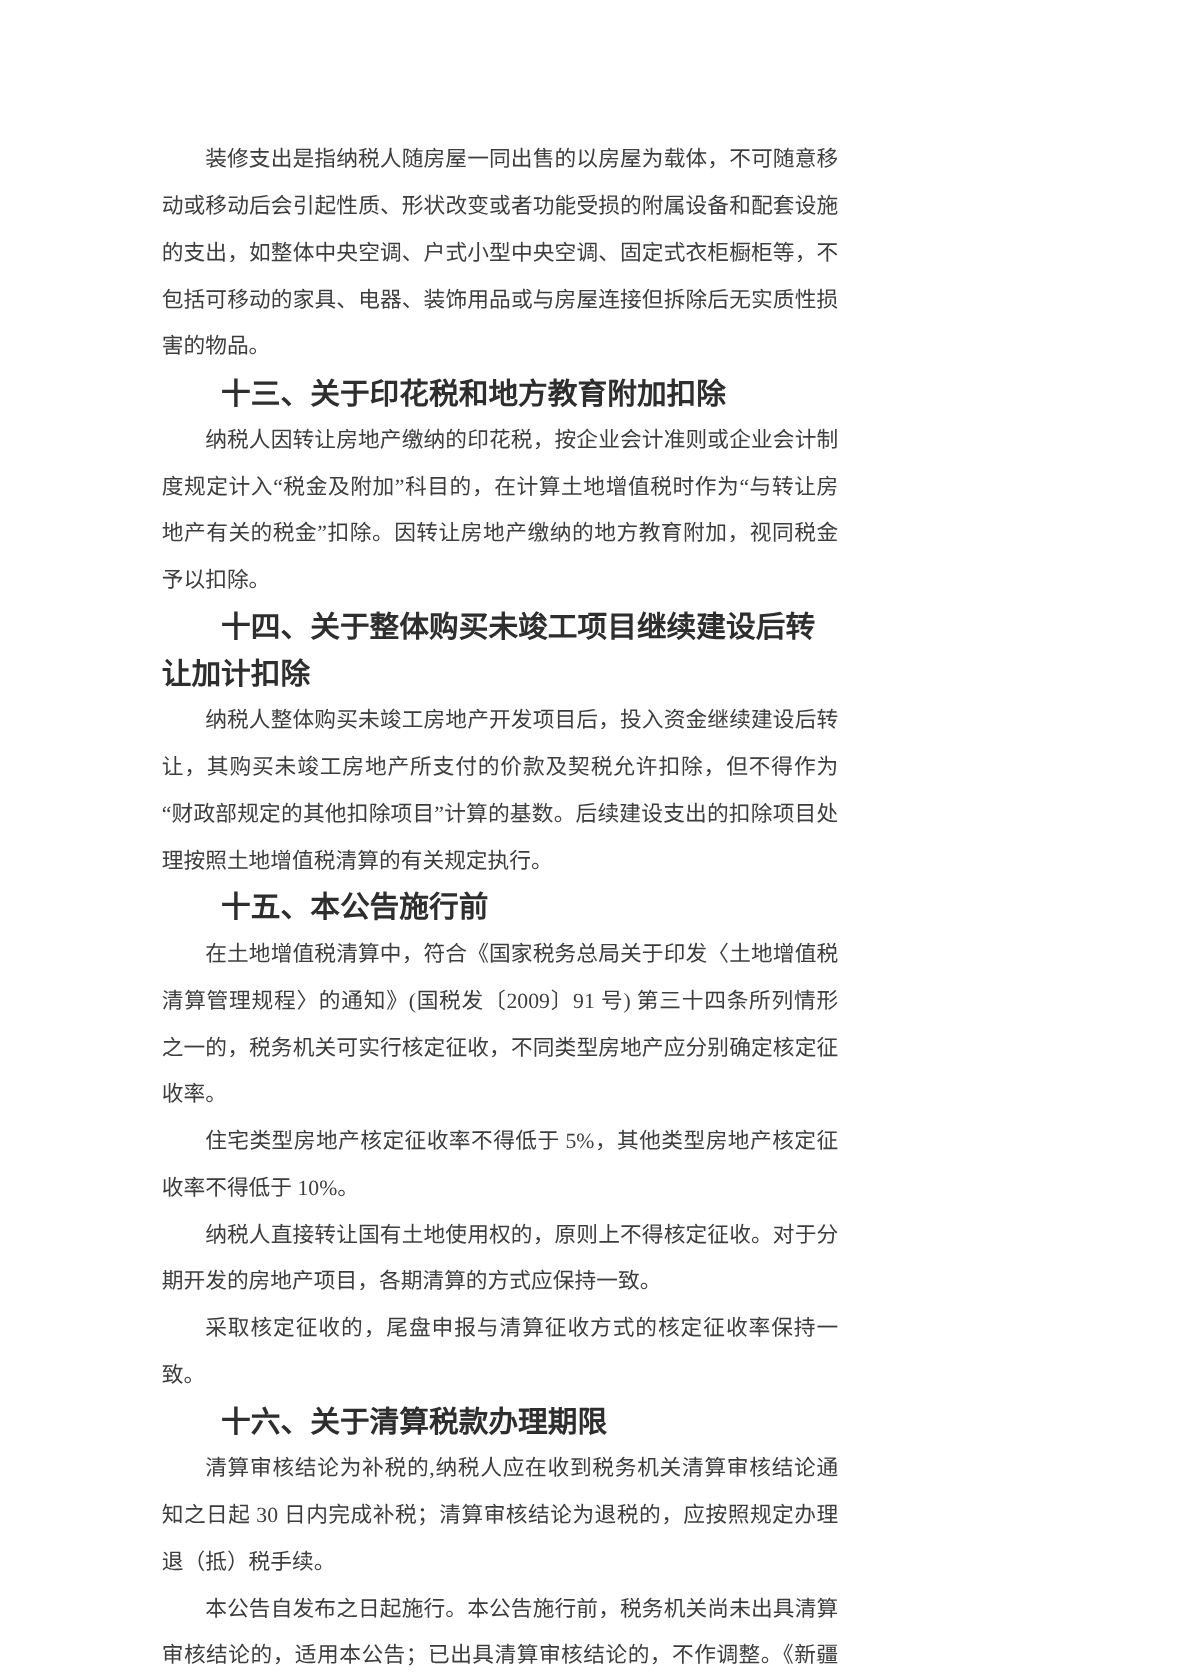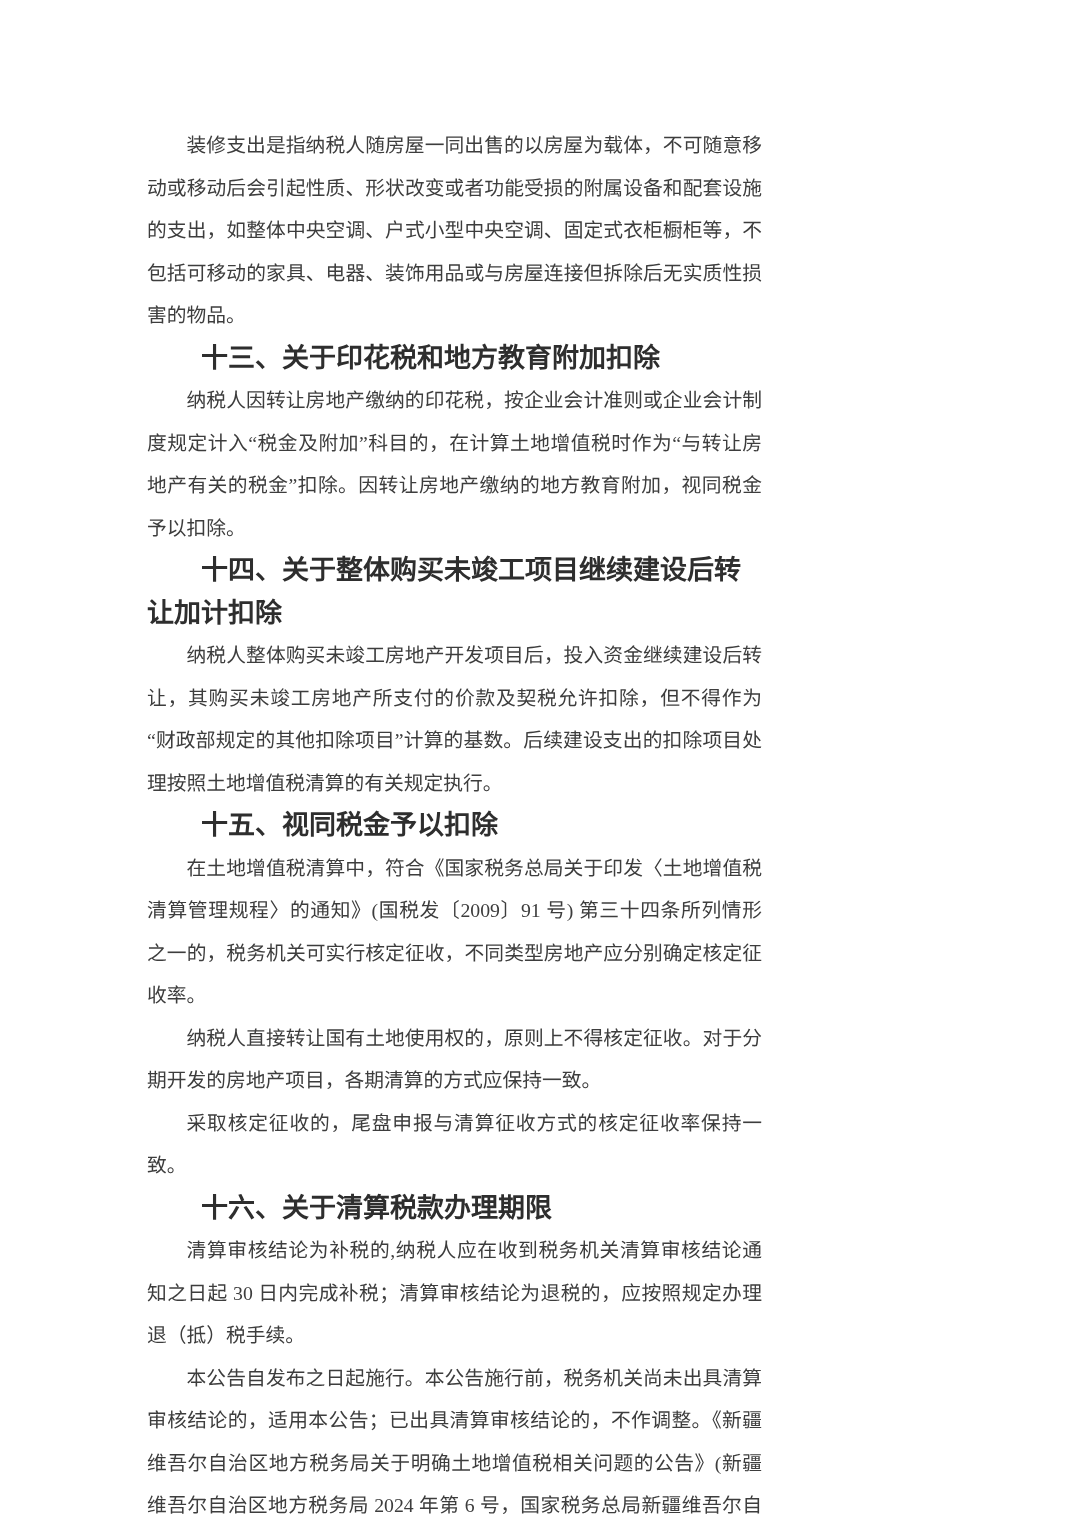--- a/index.html
+++ b/index.html
@@ -56,24 +56,25 @@
     <p class="para">装修支出是指纳税人随房屋一同出售的以房屋为载体，不可随意移动或移动后会引起性质、形状改变或者功能受损的附属设备和配套设施的支出，如整体中央空调、户式小型中央空调、固定式衣柜橱柜等，不包括可移动的家具、电器、装饰用品或与房屋连接但拆除后无实质性损害的物品。</p>
 
     <h2 class="heading">十三、关于印花税和地方教育附加扣除</h2>
 
     <p class="para">纳税人因转让房地产缴纳的印花税，按企业会计准则或企业会计制度规定计入“税金及附加”科目的，在计算土地增值税时作为“与转让房地产有关的税金”扣除。因转让房地产缴纳的地方教育附加，视同税金予以扣除。</p>
 
     <h2 class="heading">十四、关于整体购买未竣工项目继续建设后转让加计扣除</h2>
 
     <p class="para">纳税人整体购买未竣工房地产开发项目后，投入资金继续建设后转让，其购买未竣工房地产所支付的价款及契税允许扣除，但不得作为“财政部规定的其他扣除项目”计算的基数。后续建设支出的扣除项目处理按照土地增值税清算的有关规定执行。</p>
 
-    <h2 class="heading">十五、视同税金予以扣除</h2>
+    <h2 class="heading">十五、本公告施行前</h2>
 
     <p class="para">在土地增值税清算中，符合《国家税务总局关于印发〈土地增值税清算管理规程〉的通知》(国税发〔2009〕91 号) 第三十四条所列情形之一的，税务机关可实行核定征收，不同类型房地产应分别确定核定征收率。</p>
 
+    <p class="para">住宅类型房地产核定征收率不得低于 5%，其他类型房地产核定征收率不得低于 10%。</p>
 
     <p class="para">纳税人直接转让国有土地使用权的，原则上不得核定征收。对于分期开发的房地产项目，各期清算的方式应保持一致。</p>
 
     <p class="para">采取核定征收的，尾盘申报与清算征收方式的核定征收率保持一致。</p>
 
     <h2 class="heading">十六、关于清算税款办理期限</h2>
 
     <p class="para">清算审核结论为补税的,纳税人应在收到税务机关清算审核结论通知之日起 30 日内完成补税；清算审核结论为退税的，应按照规定办理退（抵）税手续。</p>
 
 

